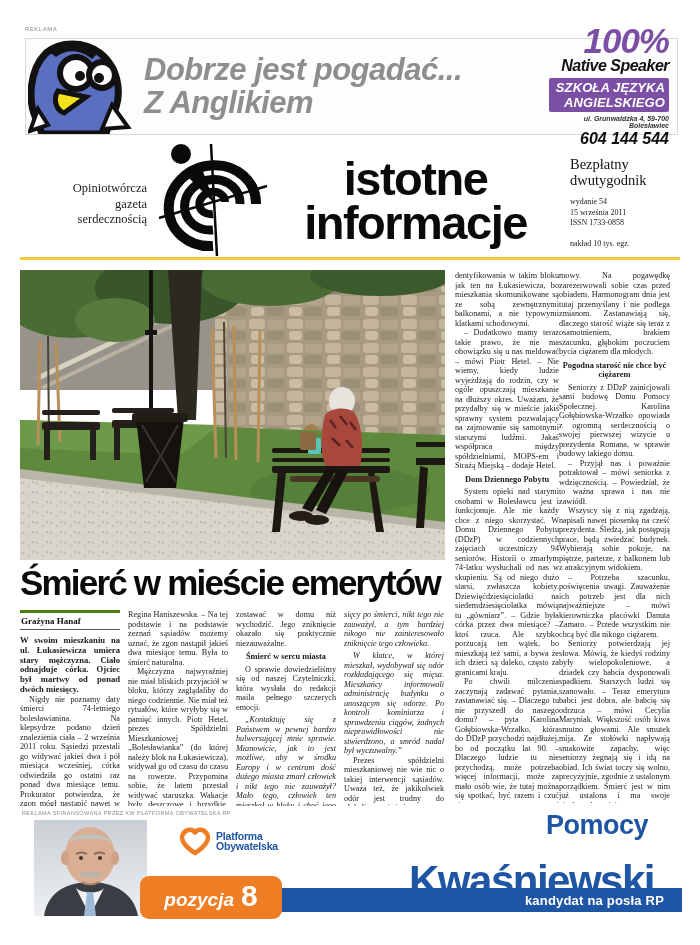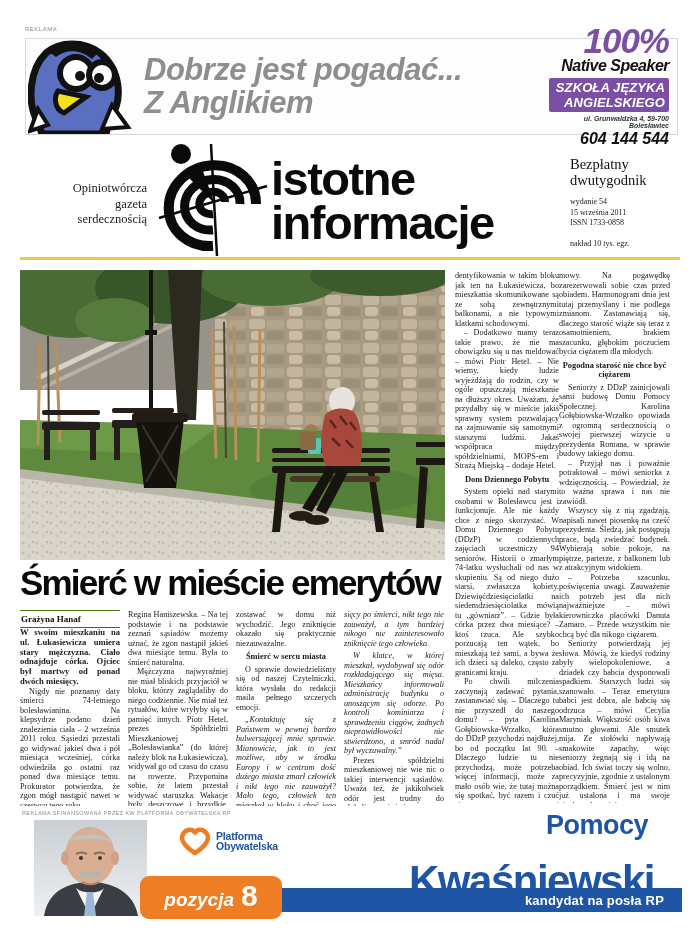--- a/index.html
+++ b/index.html
@@ -44,21 +44,21 @@
   .masthead {
     position:absolute; left:25px; top:148px; width:653px; height:107px;
     display:flex; align-items:center;
   }
   .tagline {
     width:122px; text-align:right; font-size:12.5px; line-height:1.25; color:#222;
     padding-top:6px;
   }
   .mast-logo { width:118px; height:116px; flex:0 0 auto; margin-left:6px; margin-top:-4px; }
   .mast-title {
-    flex:1; text-align:left; font-family:"Liberation Sans", sans-serif;
+    flex:1; text-align:center; font-family:"Liberation Sans", sans-serif;
     font-weight:bold; font-size:47px; line-height:.92; letter-spacing:-1.5px;
     color:#0a0a0a; padding-right:10px; margin-top:-2px;
   }
   .mast-info { width:108px; flex:0 0 auto; padding-top:2px; }
   .mast-info .free { font-size:14.5px; line-height:1.1; color:#111; }
   .mast-info .meta { font-size:8px; line-height:1.35; margin-top:8px; color:#222; }
   .mast-info .circ { font-size:8px; margin-top:10px; color:#222; }
   .gold-rule { position:absolute; left:20px; top:257px; width:660px; height:3px; background:#f3c73f; }
   
   .photo-wrap { position:absolute; left:20px; top:270px; width:425px; height:290px; }
@@ -67,22 +67,22 @@
     position:absolute; left:20px; top:563px; width:430px;
     font-family:"Liberation Sans", sans-serif; font-weight:bold;
     font-size:35px; letter-spacing:-1.8px; color:#0a0a0a; white-space:nowrap;
   }
   .body-cols {
     position:absolute; left:20px; top:610px; width:425px; height:196px;
     display:flex; gap:8px; overflow:hidden;
   }
   .body-col { width:100px; flex:0 0 auto; overflow:hidden; }
   .byline {
-    border-top:1px solid #4d7c0f; border-bottom:1px solid #555;
-    font-size:9px; font-weight:bold; padding:3px 1px; color:#111;
+    border-top:3px solid #4d7c0f; border-bottom:1px solid #555;
+    font-size:9px; font-weight:bold; padding:3px 1px; margin-bottom:6px; color:#111;
   }
   .right-cols {
     position:absolute; left:455px; top:271px; width:225px; height:532px;
     display:flex; overflow:hidden;
   }
   .right-col-a { width:104px; flex:0 0 auto; overflow:hidden; }
   .right-col-b { width:111px; flex:0 0 auto; overflow:hidden; }
   .para { font-size:8.2px; line-height:9.5px; text-align:justify; color:#1a1a1a; }
   .para.normal { text-indent:9px; }
   .para.cont { text-indent:0; }

